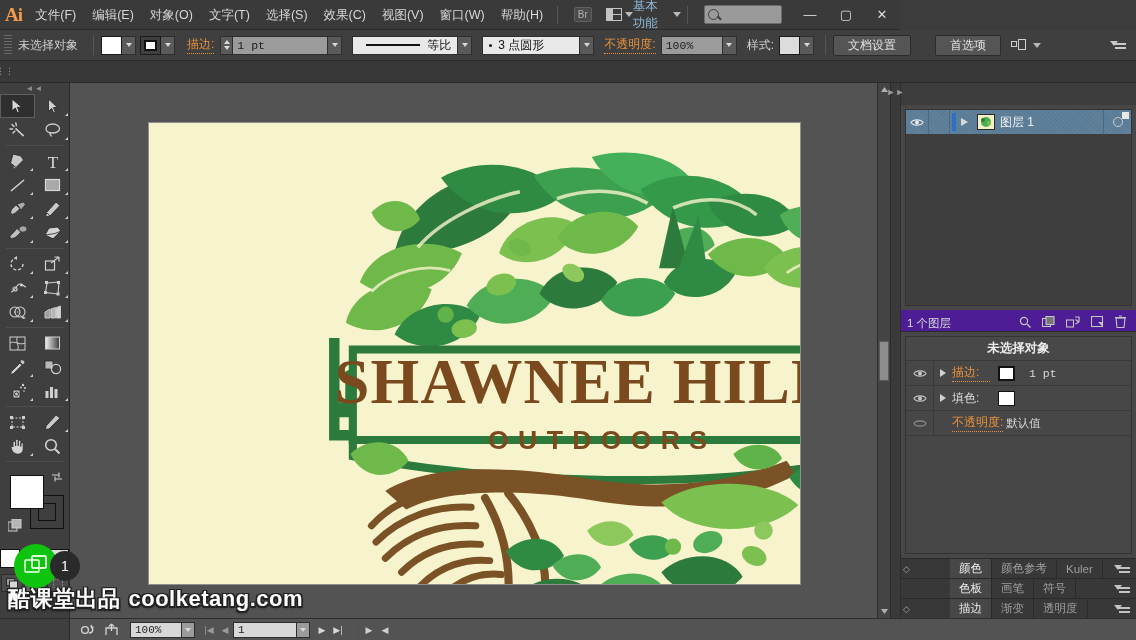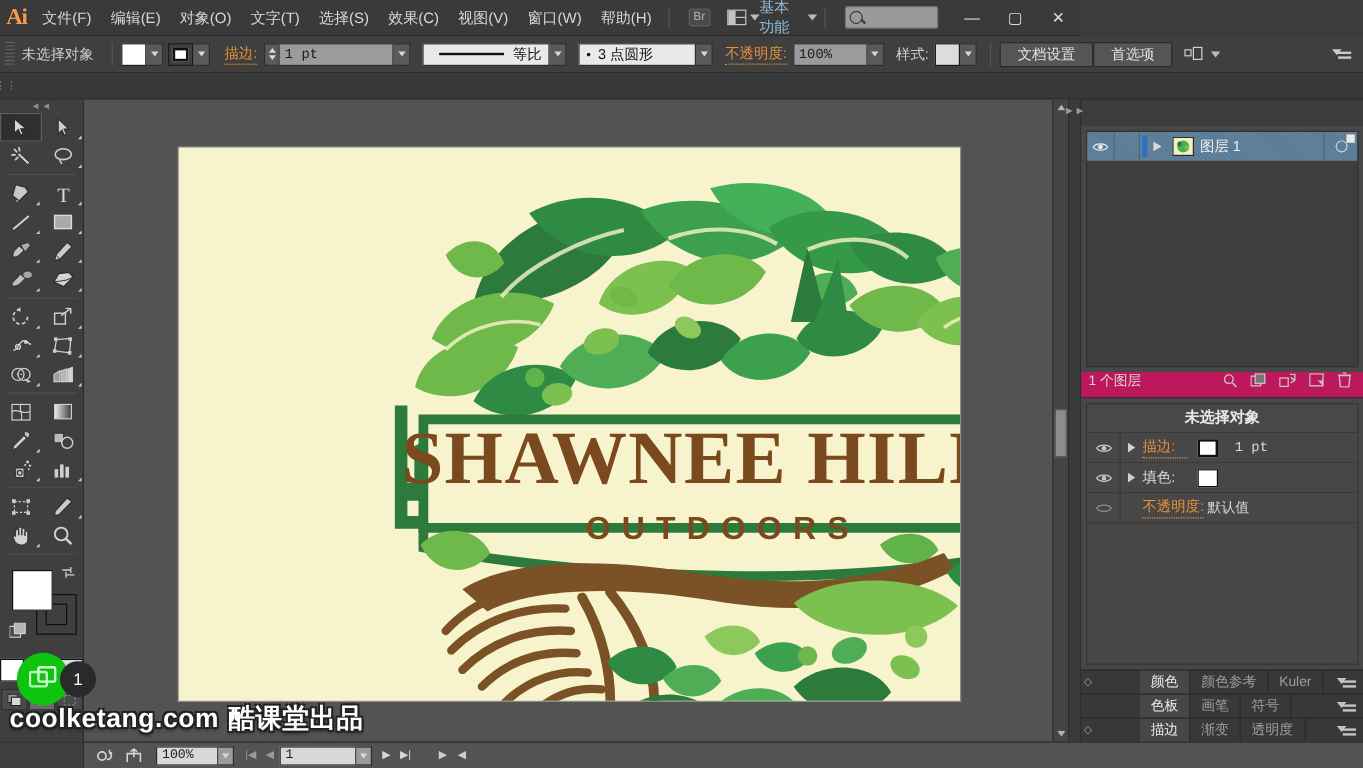--- a/index.html
+++ b/index.html
@@ -188,21 +188,21 @@
   .lr-eye{width:22px;display:flex;align-items:center;justify-content:center;}
   .lr-lock{width:22px;border-left:1px solid #4a6880;border-right:1px solid #4a6880;height:100%;}
   .lr-bar{width:4px;height:18px;background:#2e6ec4;margin-left:2px;}
   .lr-tri{width:16px;display:flex;align-items:center;justify-content:center;}
   .lr-thumb{width:18px;height:16px;background:#f2f0c4;border:1px solid #2a2a2a;margin:0 5px;display:flex;align-items:center;justify-content:center;}
   .lr-name{font-size:12px;color:#f0f0f0;flex:1;}
   .lr-target{width:28px;display:flex;align-items:center;justify-content:center;border-left:1px solid #4a6880;height:100%;}
   .lr-circle{width:10px;height:10px;border-radius:50%;border:1.6px solid #cfcfcf;}
   .lr-sel{position:absolute;right:2px;top:2px;width:7px;height:7px;background:#e8e8e8;}
 
-  .layer-foot{position:absolute;left:0;right:0;top:227px;height:22px;background:#be185d;display:flex;align-items:flex-start;
+  .layer-foot{position:absolute;left:0;right:0;top:227px;height:22px;background:#4c1d95;display:flex;align-items:flex-end;
     border-bottom:1px solid #2b2b2b;}
   .lf-count{font-size:11.5px;color:#d8d8d8;padding-left:6px;}
   .lf-icons{margin-left:auto;display:flex;align-items:center;gap:11px;padding-right:10px;}
 
   .appearance-panel{position:absolute;left:0;right:0;top:249px;bottom:60px;background:#474747;}
   .ap-list{margin:4px;background:#474747;border:1px solid #343434;height:calc(100% - 8px);}
   .ap-head{height:24px;display:flex;align-items:center;justify-content:center;font-size:12.5px;color:#eaeaea;
     font-weight:bold;border-bottom:1px solid #3a3a3a;background:#484848;}
   .ap-row{height:25px;display:flex;align-items:center;border-bottom:1px solid #3a3a3a;background:#474747;}
   .ap-eye{width:28px;display:flex;align-items:center;justify-content:center;border-right:1px solid #3a3a3a;height:100%;}
@@ -341,21 +341,21 @@
     <div class="ctrl-label" style="padding:0 5px 0 10px">样式:</div>
     <div class="swatch-combo">
       <div class="swatch styleSw"></div>
       <div class="dd-btn">
           <i class="dd-caret"></i>
         </div>
     </div>
 
     <div class="vsep"></div>
     <div class="btn-3d">文档设置</div>
-    <div class="btn-3d" style="margin-left:0">首选项</div>
+    <div class="btn-3d" style="margin-left:24px">首选项</div>
 
     <div class="align-ico">
       <i class="b1"></i>
       <i class="b2"></i>
     </div>
     <div class="caret" style="margin-left:6px"></div>
 
     <div class="panel-menu-ico">
       <b></b>
         <i></i>
@@ -988,17 +988,17 @@
   <div class="wm-badge">
     <div class="wm-circle">
       <svg width="24" height="22" viewBox="0 0 24 22">
           <rect x="1" y="5" width="14" height="12" rx="1.5" fill="none" stroke="#bdf5bd" stroke-width="2"></rect>
           <rect x="8" y="1" width="14" height="12" rx="1.5" fill="none" stroke="#d8ffd8" stroke-width="2"></rect>
         </svg>
     </div>
     <div class="wm-num">1</div>
   </div>
   <div class="wm">
+    <span class="wm-txt">酷课堂出品</span>
     <span class="wm-txt">coolketang.com</span>
-    <span class="wm-txt">酷课堂出品</span>
   </div>
 
 </div>
 
 </body></html>

